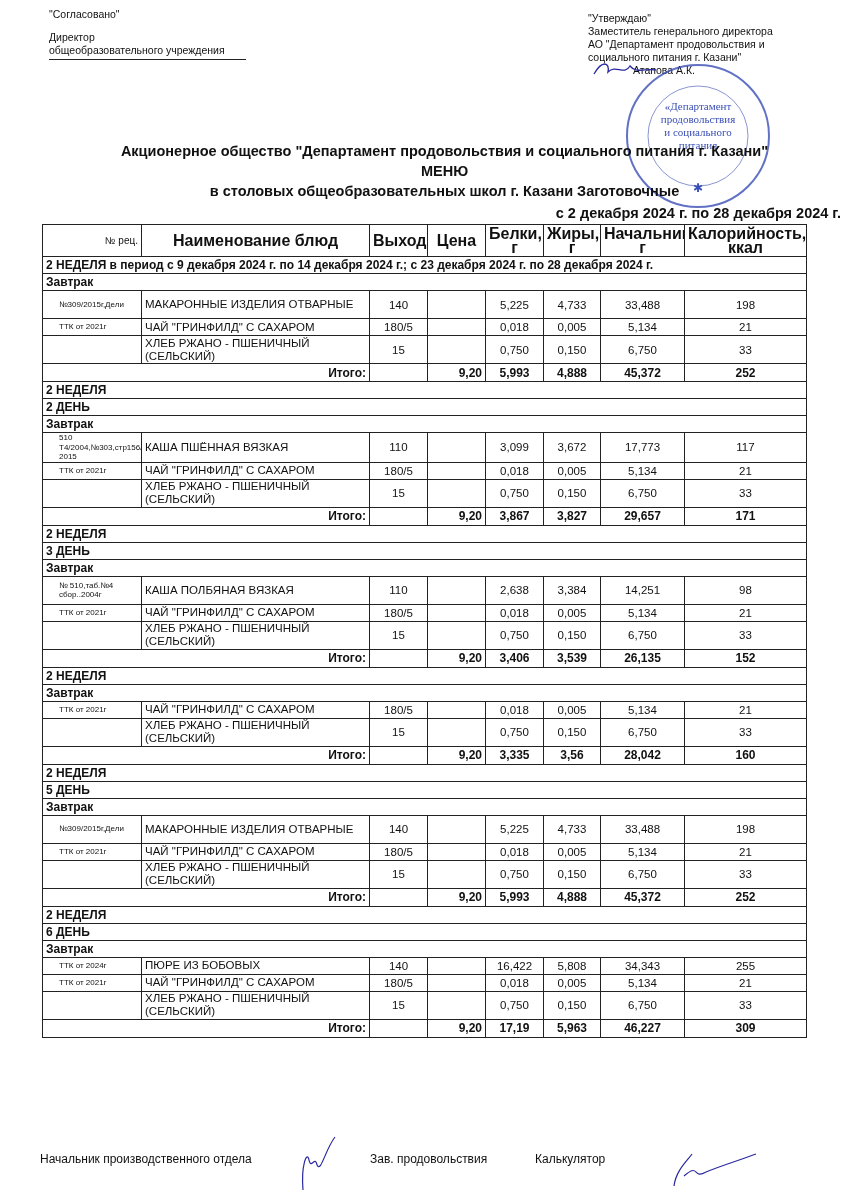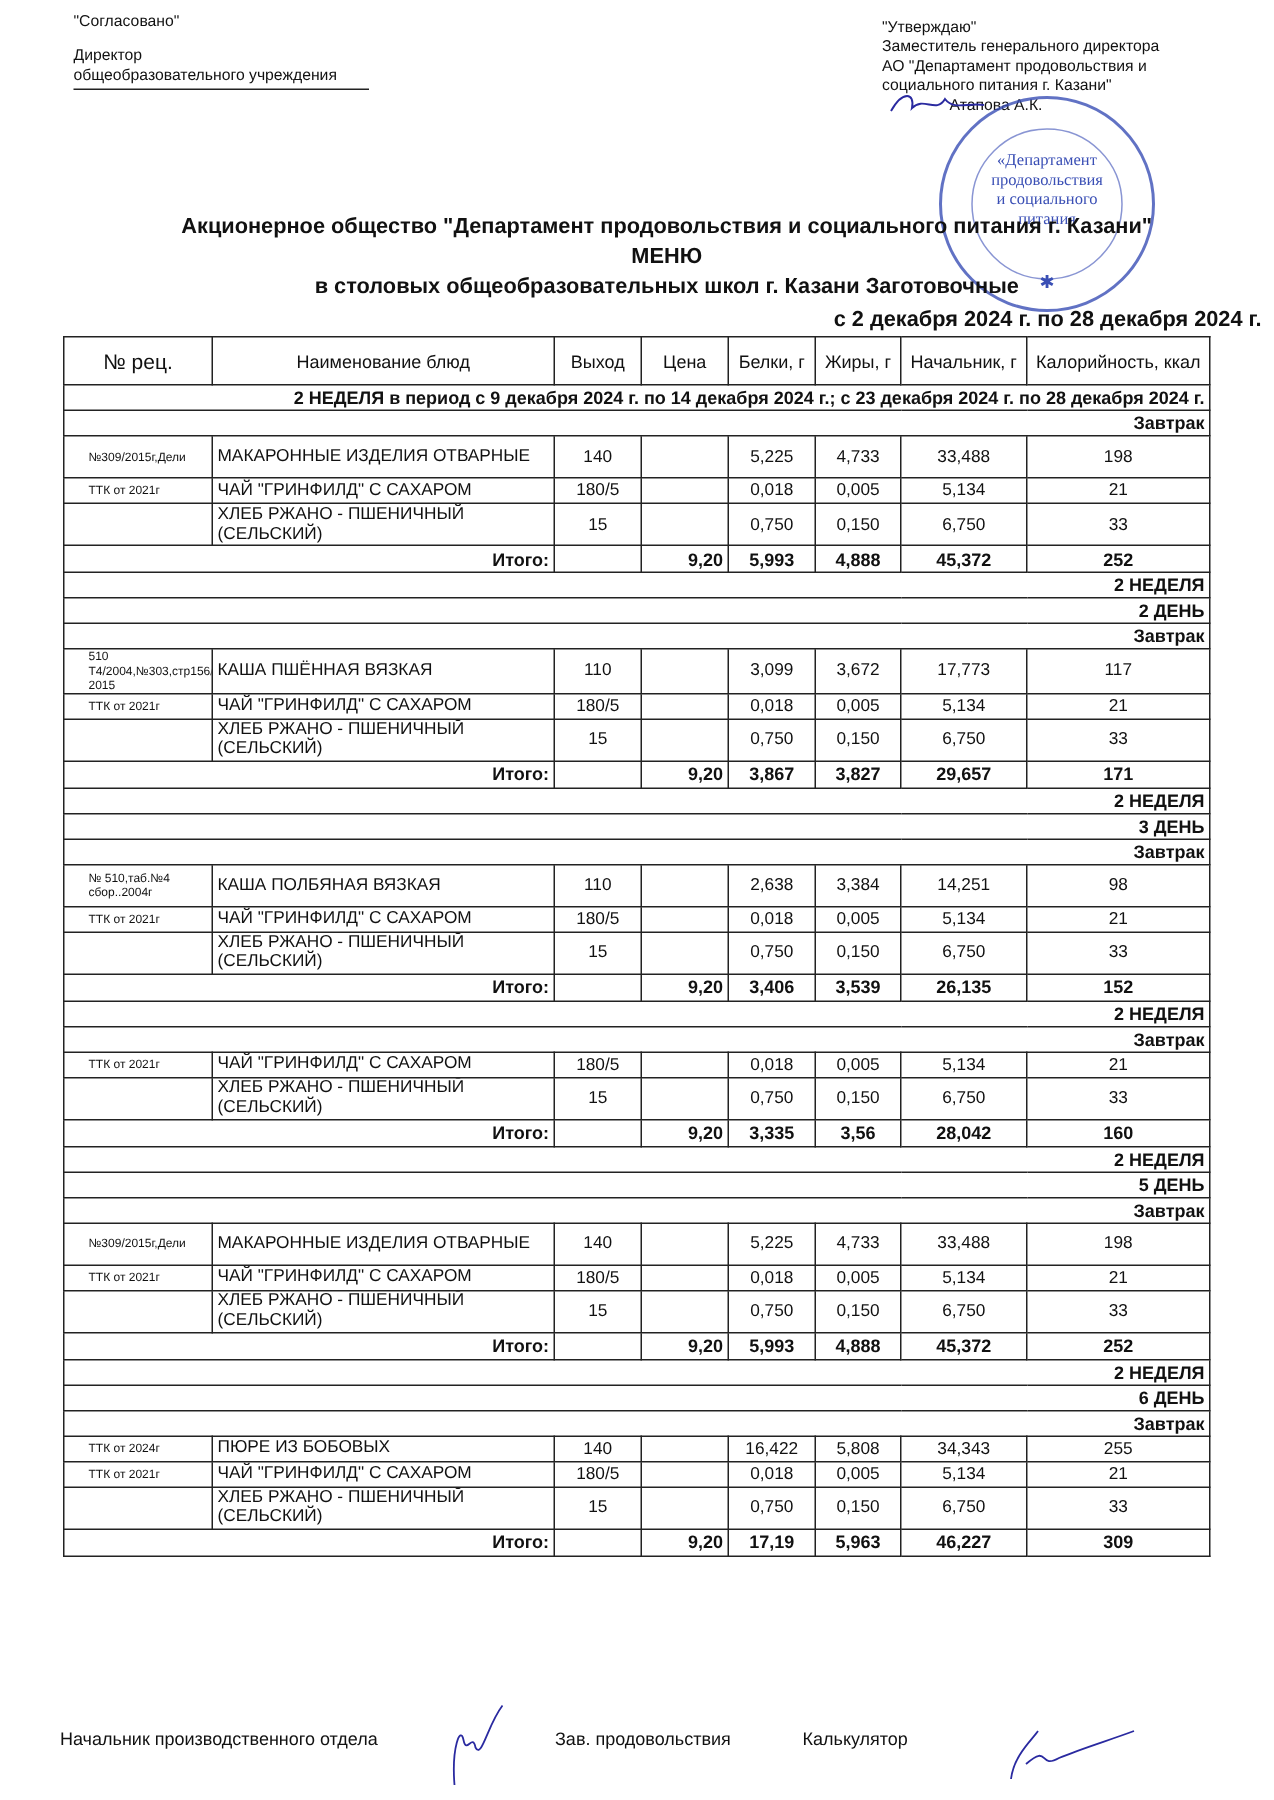--- a/index.html
+++ b/index.html
@@ -12,23 +12,23 @@
   #approve-left .line { width:197px; border-bottom:1.5px solid #222; margin-top:2px; }
   #approve-right { left:588px; top:12px; }
   #stamp { left:624px; top:62px; width:148px; height:148px; }
   .titles { left:0; width:849px; text-align:center; font-weight:bold; font-size:14.5px; }
   #t1 { top:143px; left:40px; width:809px; }
   #t2 { top:163px; left:40px; width:809px; }
   #t3 { top:183px; left:40px; width:809px; }
   #t4 { top:205px; right:8px; left:auto; width:auto; }
   table { position:absolute; left:42px; top:224px; width:764px; border-collapse:collapse; table-layout:fixed; }
   td, th { border:1px solid #222; padding:0 3px; font-size:11.5px; height:16px; overflow:hidden; }
-  th { font-weight:normal; font-size:12px; height:31px; line-height:14px; }
-  th.hrec { font-weight:normal; font-size:14px; }
-  .sect { font-weight:bold; font-size:12px; text-align:right; }
+  th { font-weight:bold; font-size:16px; height:31px; line-height:14px; }
+  th.hrec { font-weight:normal; font-size:10px;text-align:right; }
+  .sect { font-weight:bold; font-size:12px; text-align:left; }
   .rec { font-size:8px; line-height:9.5px;padding-left:16px; }
   .dish { font-size:11.5px; line-height:13px; text-align:left;margin-top:32px; }
   .num { text-align:center; }
   .tot td { font-weight:bold; font-size:12px; height:17px; }
   .tot .lbl { text-align:right; }
   .tot .price { text-align:right; }
   .tall td { height:27px; }
   #footer { top:1152px; left:40px; font-size:12px; }
   #footer span { position:absolute; white-space:nowrap; }
   .sig { position:absolute; }

